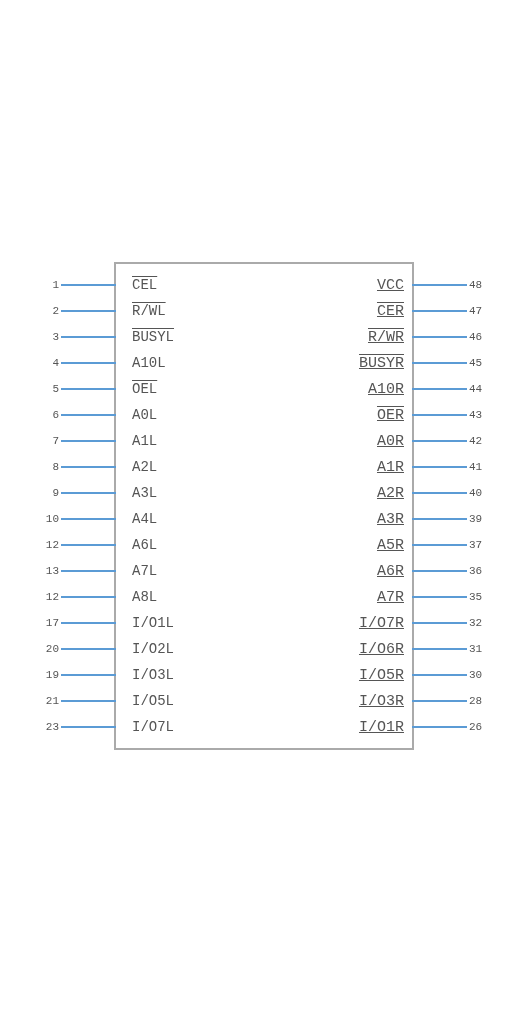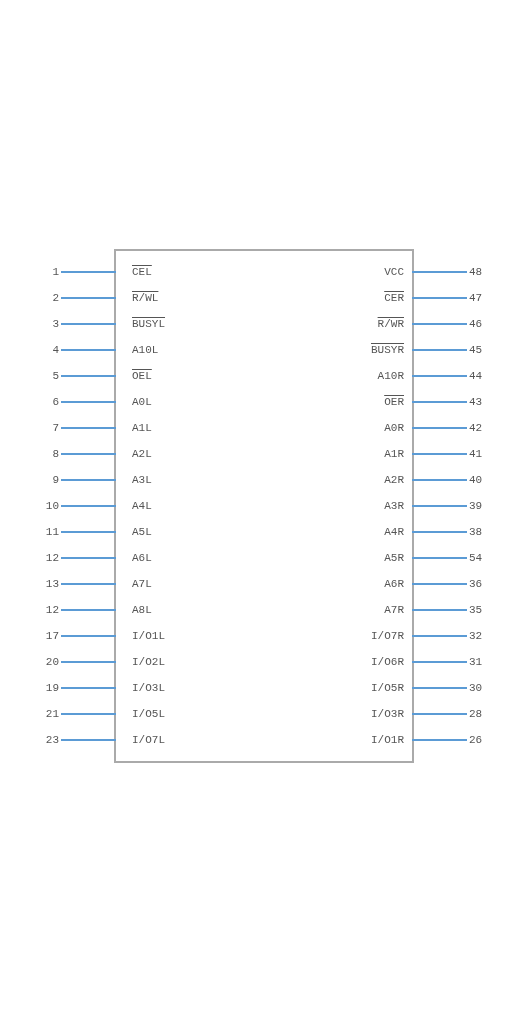--- a/index.html
+++ b/index.html
@@ -70,34 +70,35 @@
       position: absolute;
       right: -75px;
       font-size: 11px;
       color: #555;
       text-align: left;
       width: 18px;
       margin-left: 48px;
     }
 
     .pin-label-left {
-      font-size: 11px;
+      font-size: 14px;
       color: #555;
       padding-left: 8px;
       white-space: nowrap;
       position: relative;
     }
 
     .pin-label-right {
-      font-size: 11px;
+      font-size: 15px;
       color: #555;
       padding-right: 8px;
       white-space: nowrap;
       position: absolute;
       right: 0;
+      text-decoration: underline;
     }
 
     
     .overline {
       text-decoration: overline;
     }
 
     .row-content {
       display: flex;
       justify-content: space-between;
@@ -207,38 +208,28 @@
         <span class="pin-number-left">10</span>
         <div class="pin-left-line"></div>
         <div class="row-content">
           <span class="pin-label-left">A4L</span>
           <span class="pin-label-right">A3R</span>
         </div>
         <div class="pin-right-line"></div>
         <span class="pin-number-right">39</span>
       </div>
       <div class="pin-row">
-        <span class="pin-number-left">11</span>
-        <div class="pin-left-line"></div>
-        <div class="row-content">
-          <span class="pin-label-left">A5L</span>
-          <span class="pin-label-right">A4R</span>
-        </div>
-        <div class="pin-right-line"></div>
-        <span class="pin-number-right">38</span>
-      </div>
-      <div class="pin-row">
         <span class="pin-number-left">12</span>
         <div class="pin-left-line"></div>
         <div class="row-content">
           <span class="pin-label-left">A6L</span>
           <span class="pin-label-right">A5R</span>
         </div>
         <div class="pin-right-line"></div>
-        <span class="pin-number-right">54</span>
+        <span class="pin-number-right">37</span>
       </div>
       <div class="pin-row">
         <span class="pin-number-left">13</span>
         <div class="pin-left-line"></div>
         <div class="row-content">
           <span class="pin-label-left">A7L</span>
           <span class="pin-label-right">A6R</span>
         </div>
         <div class="pin-right-line"></div>
         <span class="pin-number-right">36</span>

